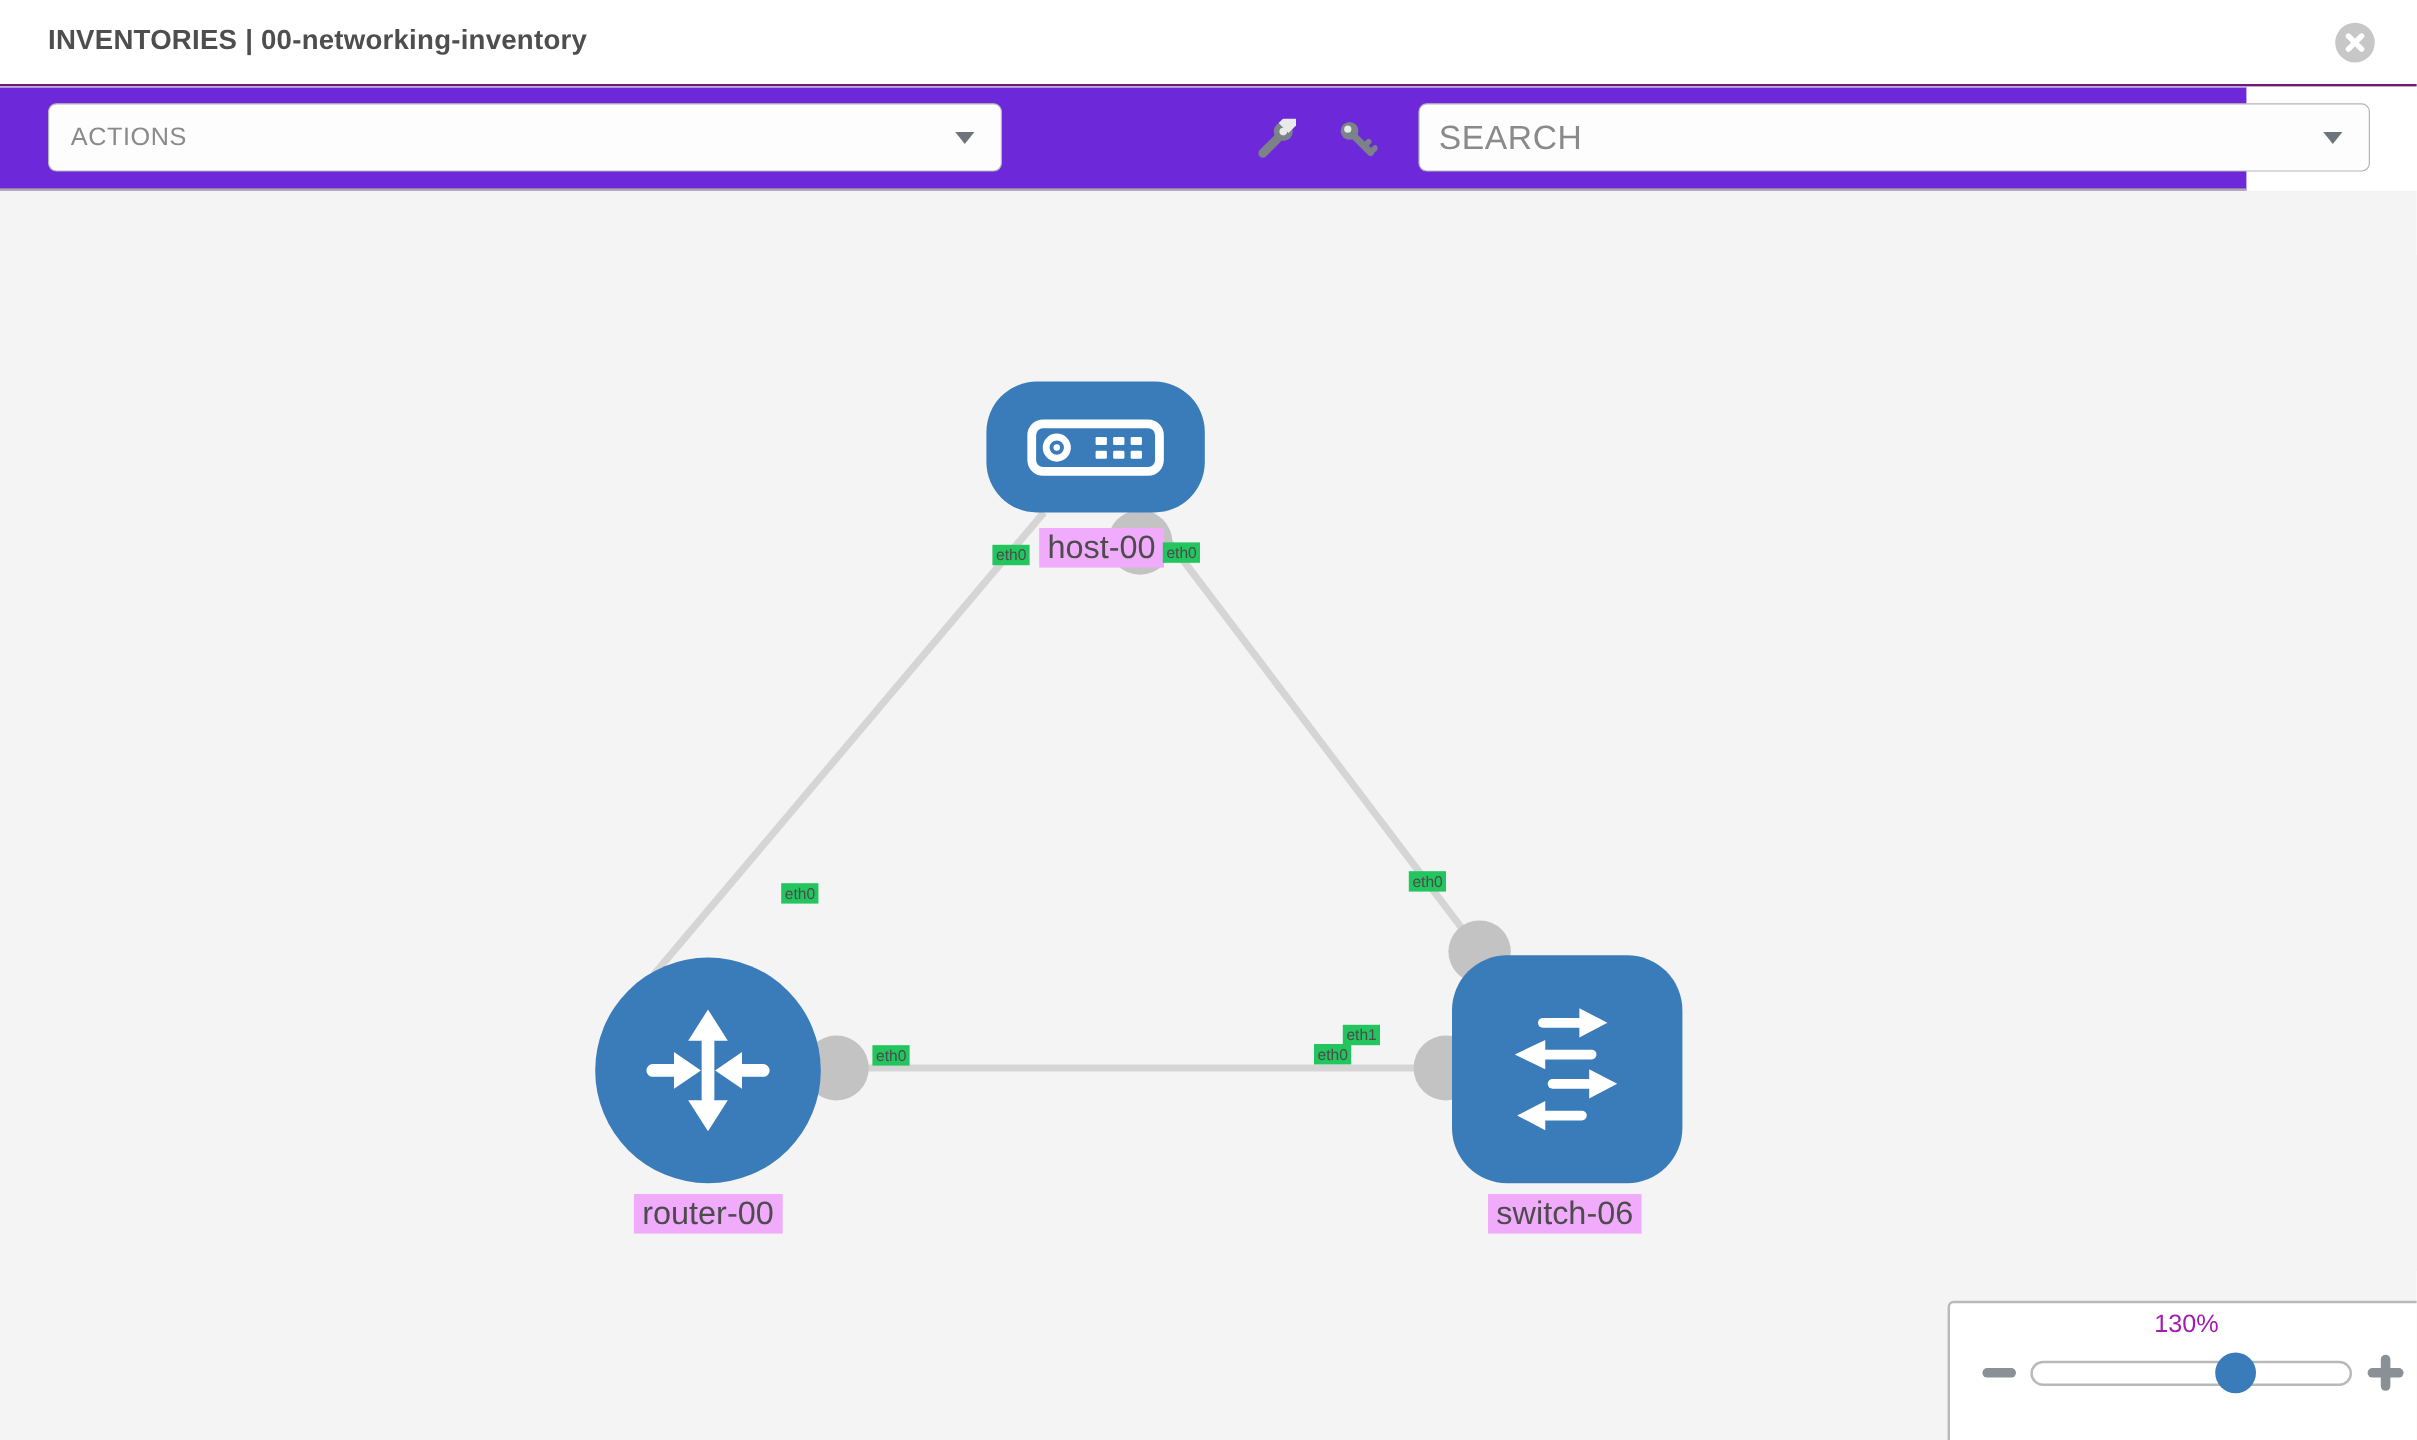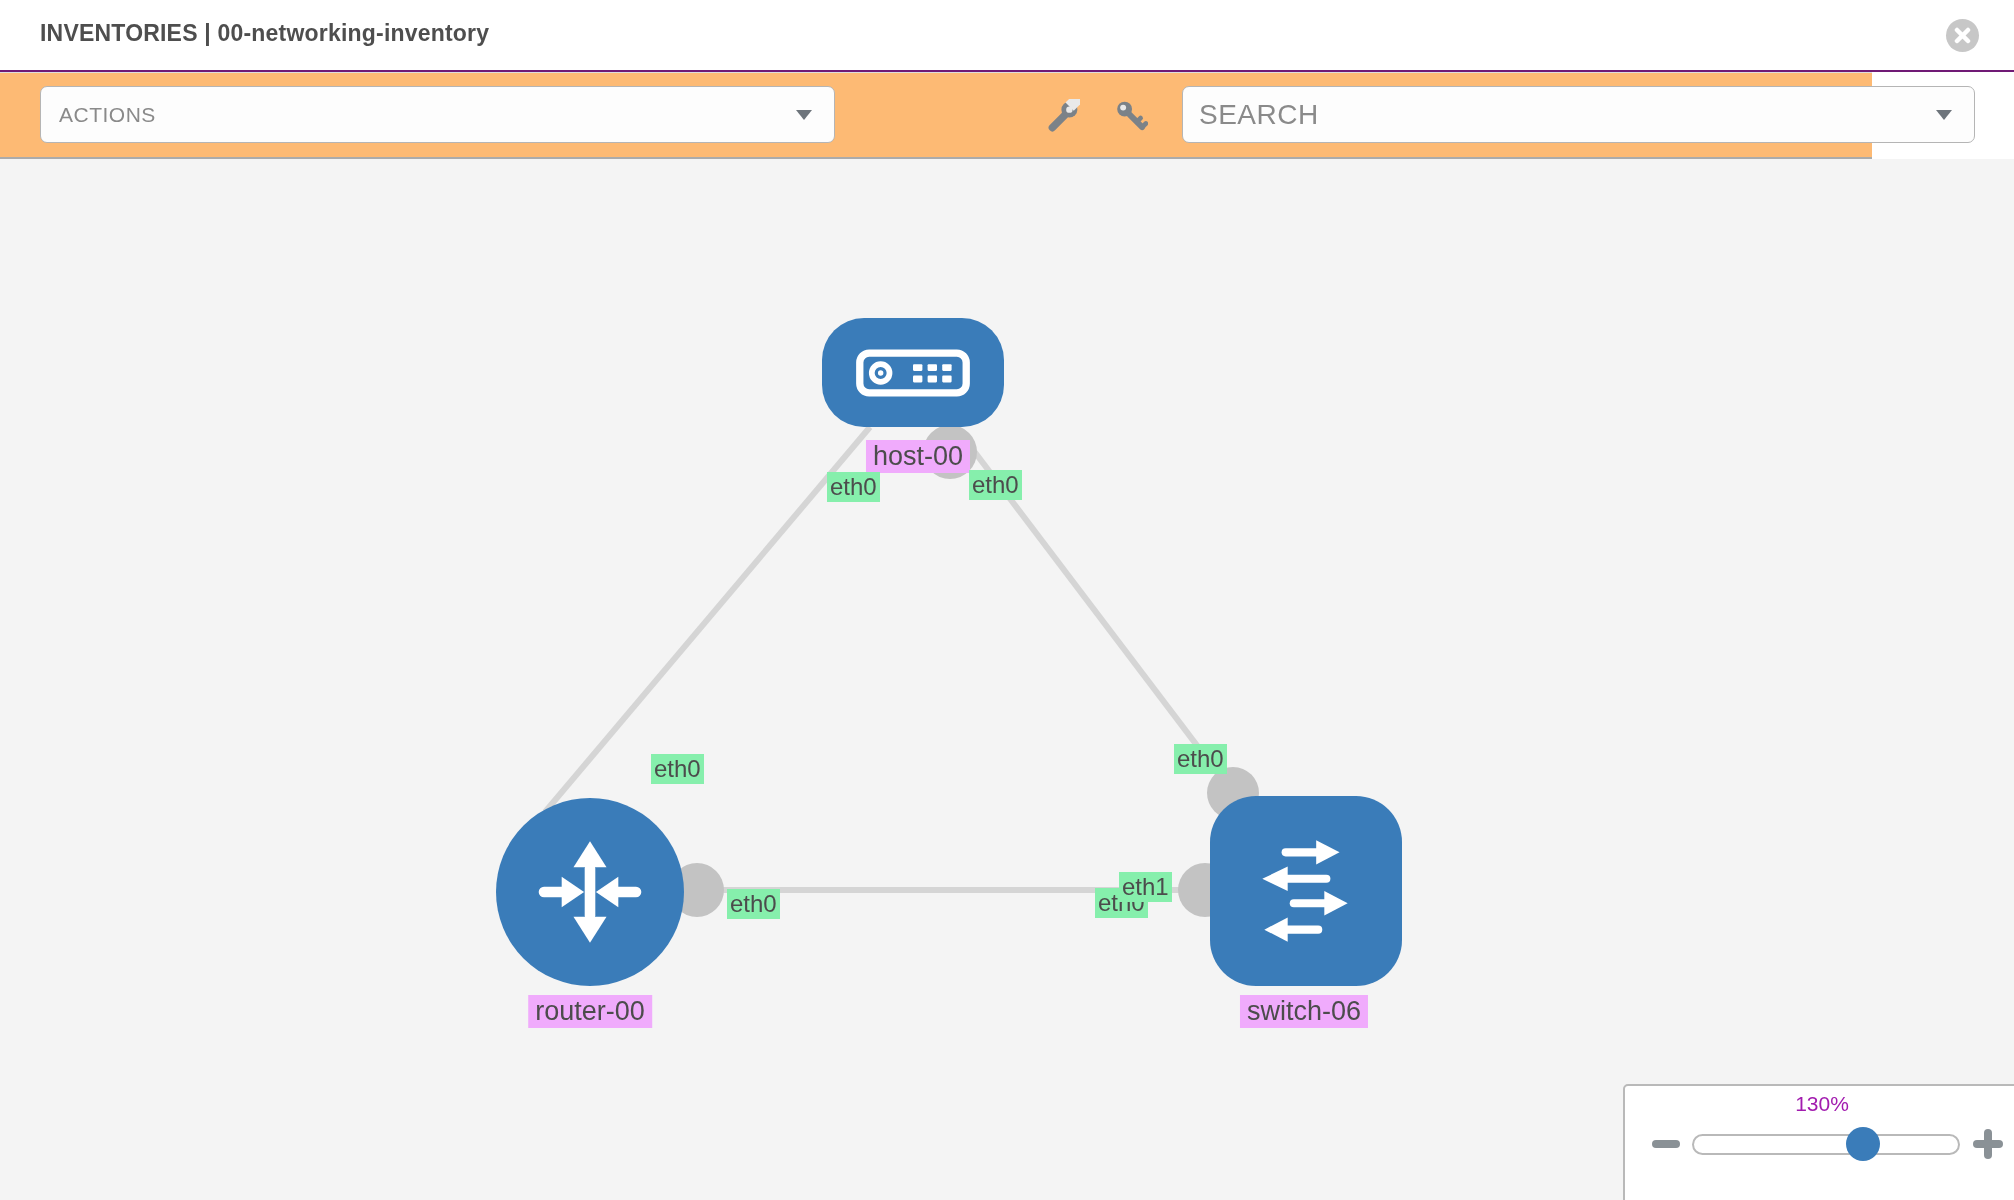--- a/index.html
+++ b/index.html
@@ -10,21 +10,21 @@
   
   .header { position:absolute; left:0; top:0; width:2014px; height:72px; background:#ffffff;
             border-bottom:2px solid #701a75; }
   .page-title { position:absolute; left:40px; top:20px; font-size:23px; font-weight:bold;
                 color:#4e4e4e; letter-spacing:0.2px; }
   .close-btn { position:absolute; right:35px; top:19px; width:33px; height:33px;
                border-radius:50%; background:#c7c7c7; display:flex; align-items:center;
                justify-content:center; cursor:pointer; }
 
   
-  .toolbar { position:absolute; left:0; top:72px; width:1872px; height:87px; background:#fdba74;
+  .toolbar { position:absolute; left:0; top:72px; width:1872px; height:87px; background:#6d28d9;
              border-top:1px solid #dedede; border-bottom:2px solid #ababab; }
   .select-box { position:absolute; top:13px; height:57px; background:#fdfdfd;
                 border:1px solid #b5b5b5; border-radius:7px; display:flex; align-items:center; }
   .actions-box { left:40px; width:795px; }
   .search-box  { left:1182px; width:793px; }
   .select-label { margin-left:18px; font-size:21px; color:#8a8a8a; letter-spacing:0.5px; }
   .search-input { margin-left:16px; width:690px; border:none; outline:none; background:transparent;
                   font-size:28px; color:#555; font-family:"Liberation Sans", sans-serif; }
   .search-input::placeholder { color:#8a8a8a; letter-spacing:0.5px; opacity:1; }
   .caret { position:absolute; right:22px; top:50%; transform:translateY(-50%);
@@ -44,22 +44,22 @@
   .node-host   { left:822px;  top:159px; width:182px; height:109px; border-radius:42px; }
   .node-router { left:496px;  top:639px; width:188px; height:188px; border-radius:50%; }
   .node-switch { left:1210px; top:637px; width:192px; height:190px; border-radius:46px; }
 
   .node-label { position:absolute; transform:translateX(-50%); background:#f0abfc;
                 color:#4c4c4c; font-size:27px; padding:1px 7px; white-space:nowrap; }
   .lbl-host   { left:918px;  top:281px; }
   .lbl-router { left:590px;  top:836px;text-align:right; }
   .lbl-switch { left:1304px; top:836px; }
 
-  .iface-label { position:absolute; background:#86efac; color:#4c4c4c; font-size:24px;
-                 padding:1px 3px; white-space:nowrap;margin-top:18px; }
+  .iface-label { position:absolute; background:#22c55e; color:#4c4c4c; font-size:13px;
+                 padding:1px 3px; white-space:nowrap; }
   .e1 { left:827px;  top:295px; }
   .e2 { left:969px;  top:293px; }
   .e3 { left:651px;  top:577px; }
   .e4 { left:727px;  top:712px; }
   .e5 { left:1174px; top:567px; }
   .e6 { left:1095px; top:711px; }
   .e7 { left:1119px; top:695px; }
 
   
   .zoom-panel { position:absolute; left:1623px; top:925px; width:396px; height:130px;

